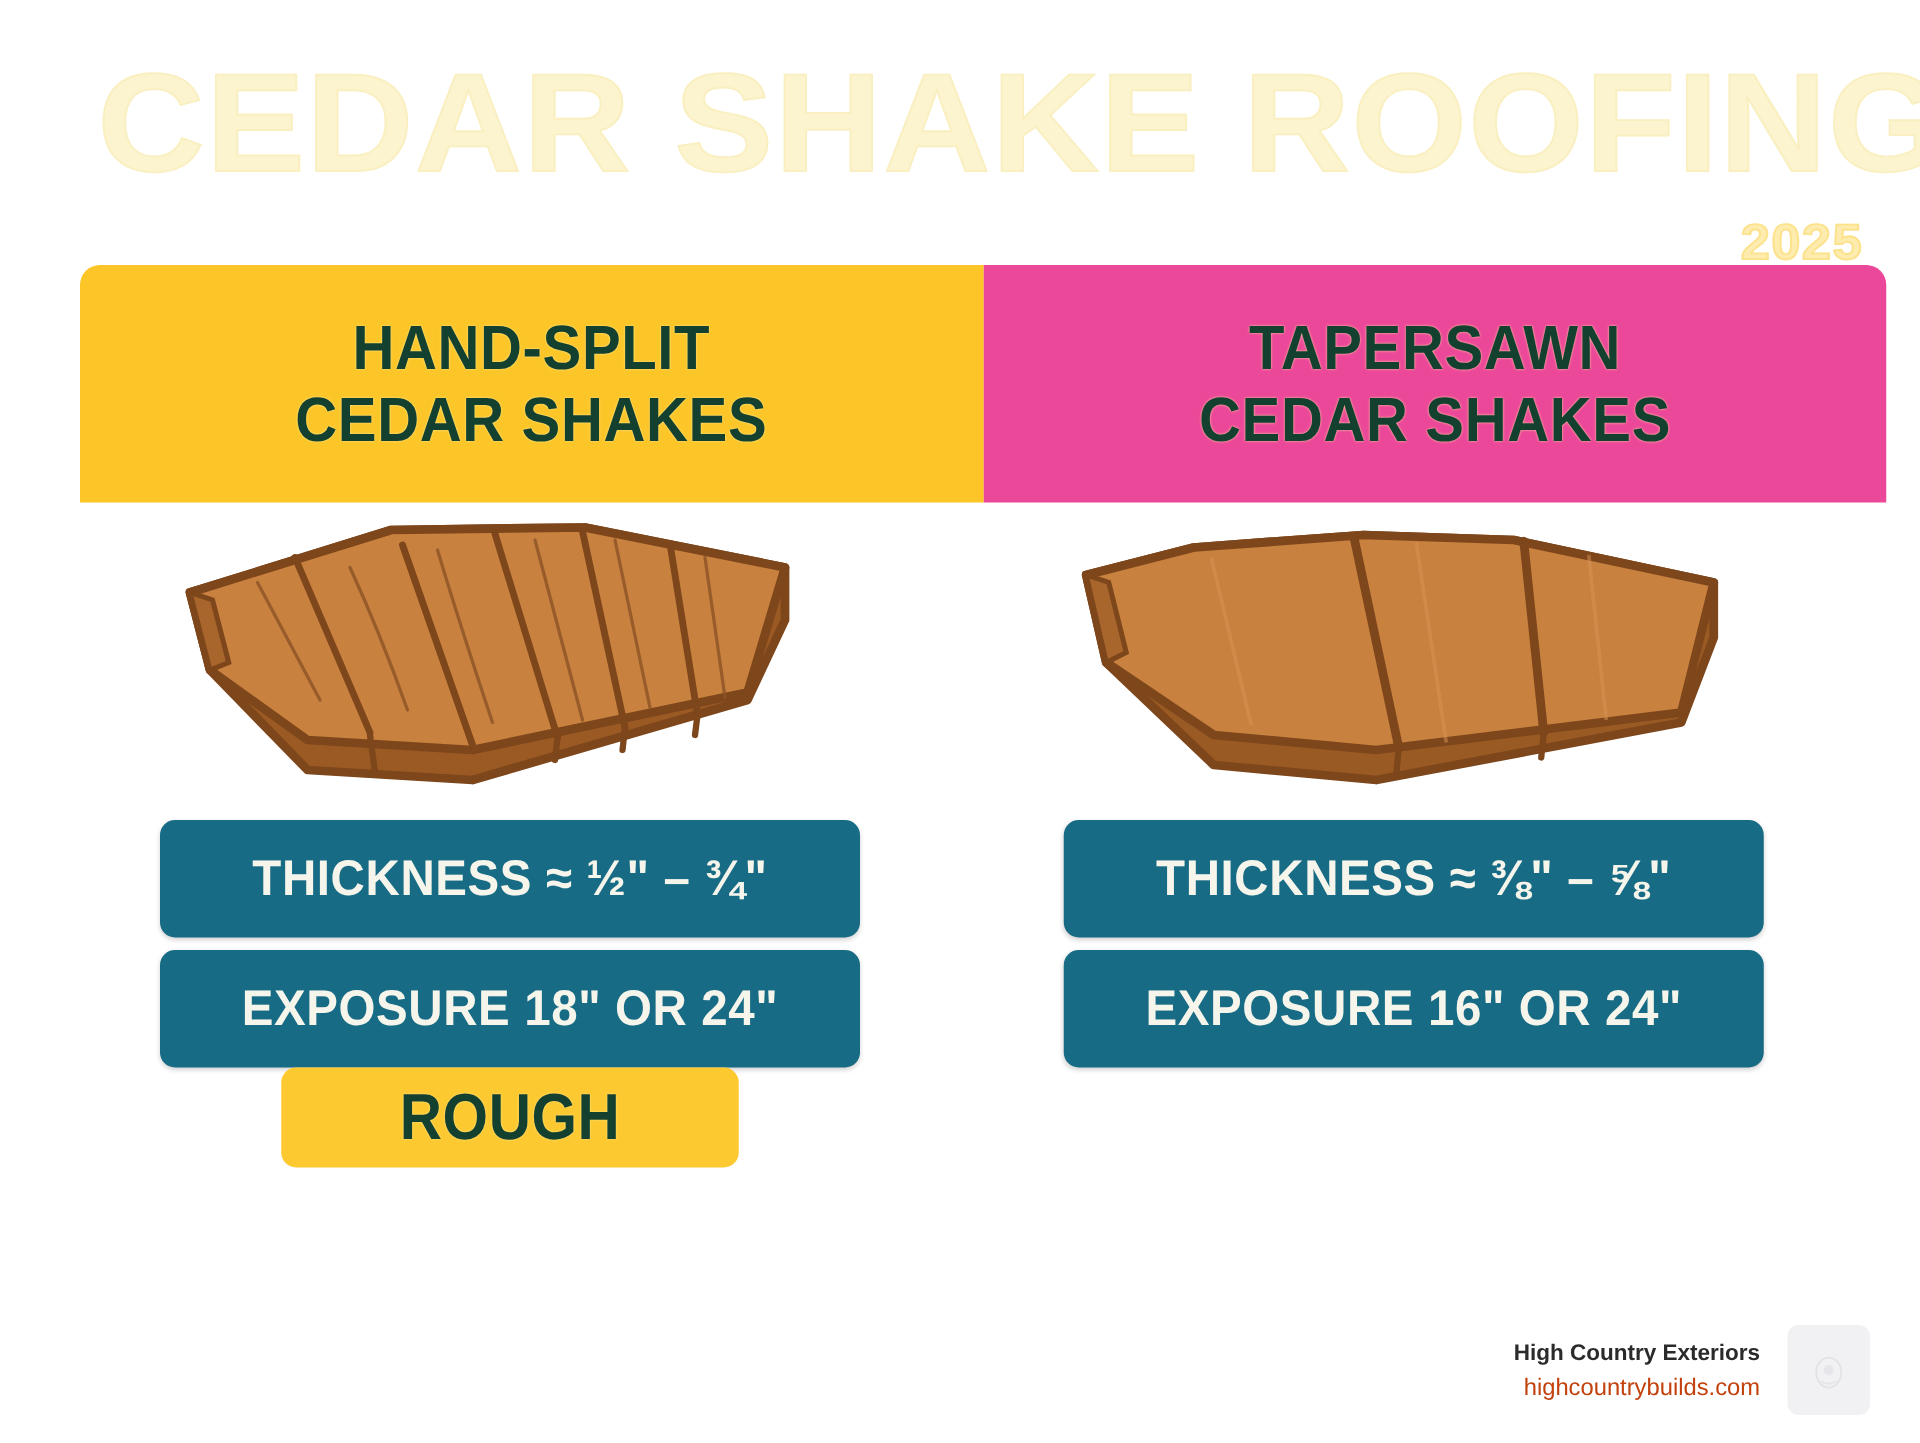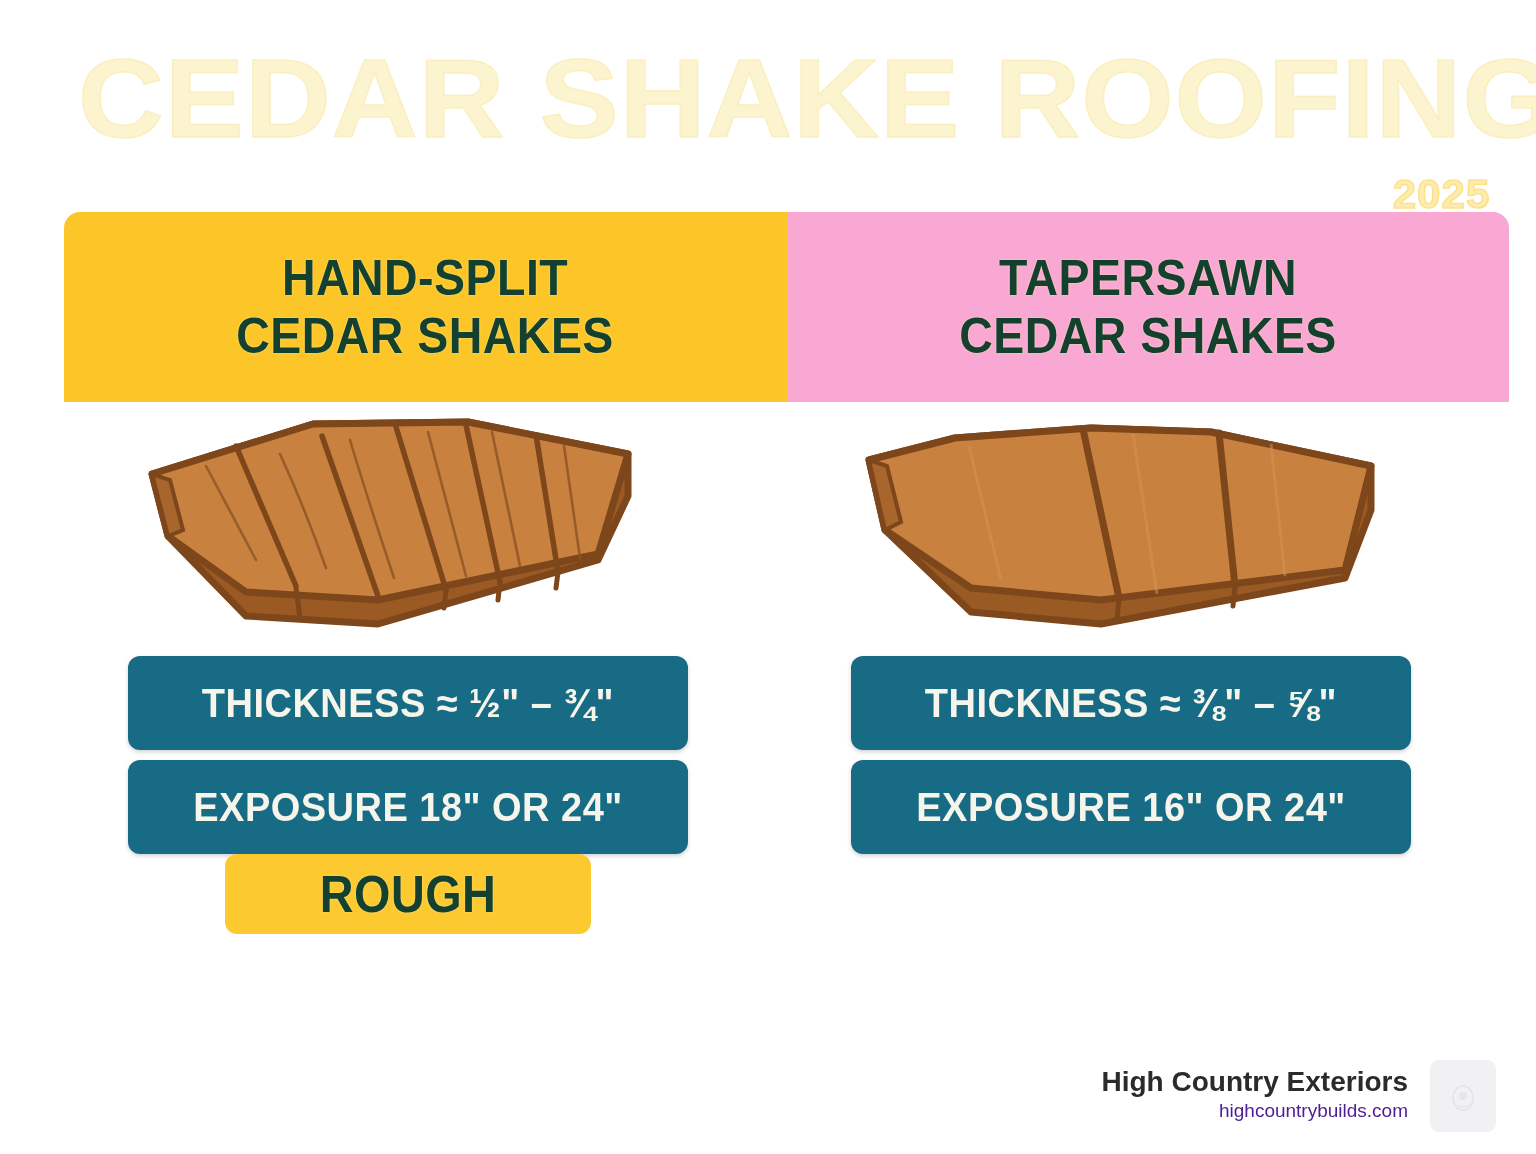--- a/index.html
+++ b/index.html
@@ -44,21 +44,21 @@
     display: flex;
   }
   .header-cell {
     flex: 1 1 0;
     background: #FDC72C;
     display: flex; align-items: center; justify-content: center;
     text-align: center;
     position: relative;
   }
   .header-cell.left  { border-radius: 16px 0 0 0; background: #FCC628; }
-  .header-cell.right { border-radius: 0 16px 0 0; background: #f9a8d4; justify-content: center; }
+  .header-cell.right { border-radius: 0 16px 0 0; background: #ec4899; justify-content: center; }
   .header-cell h2 {
     font-family: "Liberation Sans", sans-serif;
     font-weight: 700;
     font-size: 50px;
     line-height: 58px;
     color: #14402F;
     letter-spacing: 0.5px;
     transform: scaleX(0.93);
     text-shadow: 0 0 2px rgba(253,236,160,.9);
     white-space: pre-line;
@@ -120,26 +120,26 @@
   .pill.condensed span { transform: scaleX(0.9); }
 
   
   .footer {
     position: absolute; right: 40px; bottom: 22px;
     display: flex; align-items: center; gap: 22px;
   }
   .footer-text { text-align: right; }
   .brand {
     font-family: "Liberation Sans", sans-serif;
-    font-weight: 700; font-size: 28px; color: #2B2B2B;
+    font-weight: 700; font-size: 18px; color: #2B2B2B;
     line-height: 30px;
   }
   .site {
     font-family: "Liberation Sans", sans-serif;
-    font-weight: 400; font-size: 19px; color: #4c1d95;
+    font-weight: 400; font-size: 19px; color: #c2410c;
     line-height: 28px;
   }
   .logo-box {
     width: 66px; height: 72px;
     background: #F1F1F4; border-radius: 9px;
     display: flex; align-items: center; justify-content: center;
   }
   .logo-box svg { opacity: .55; }
 </style>
 </head>

